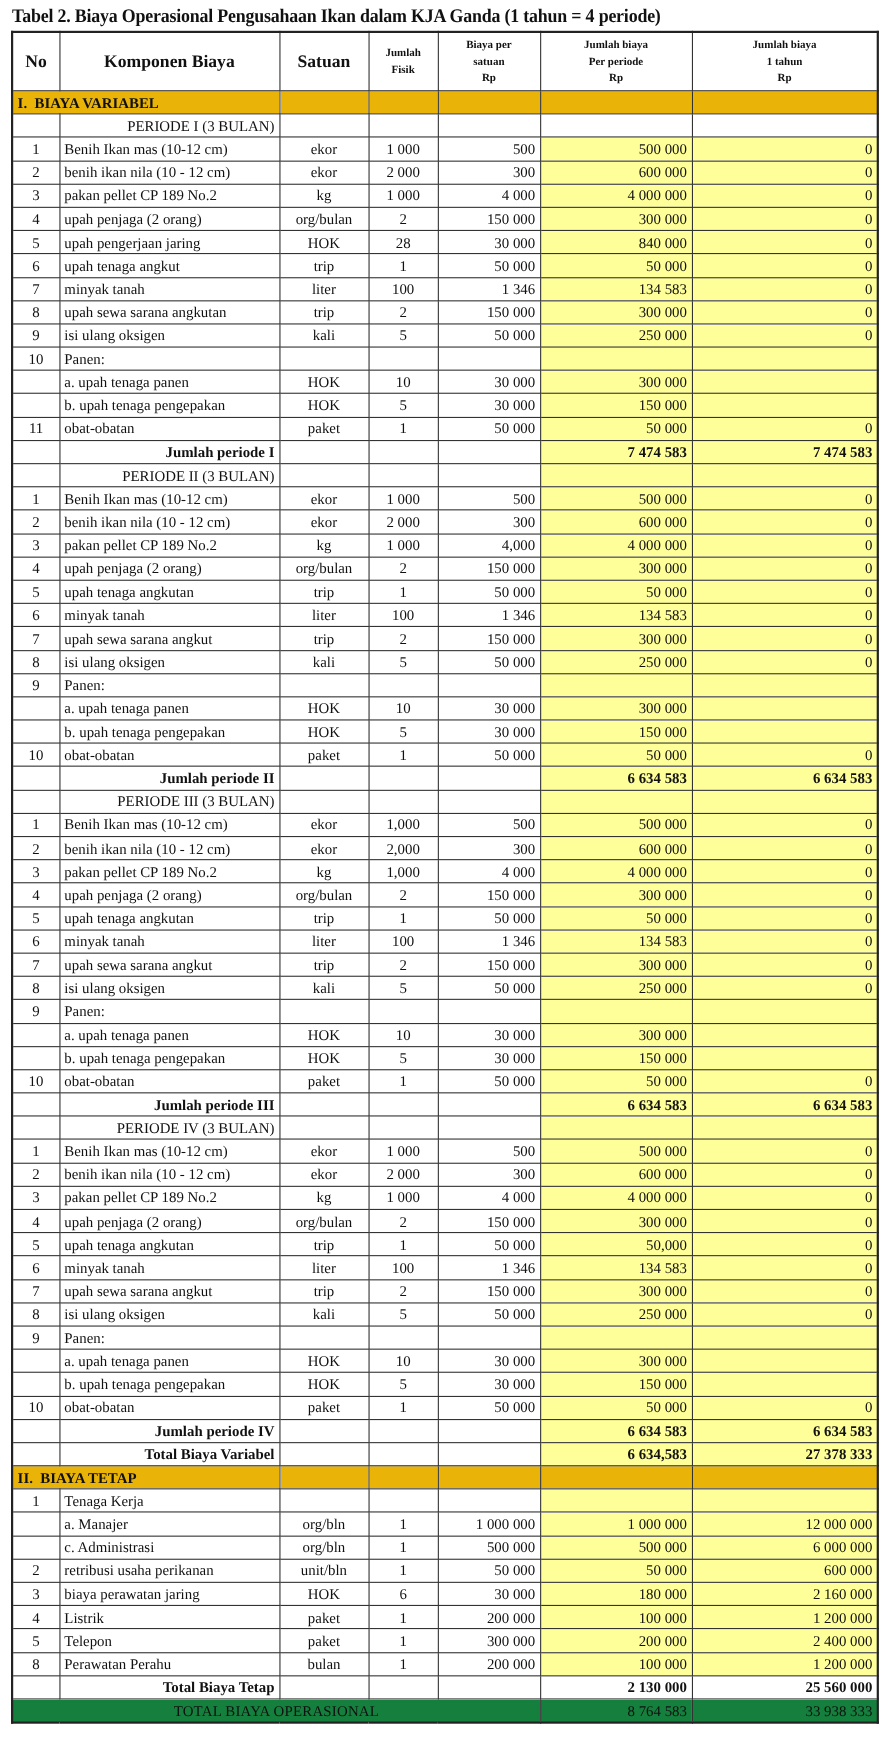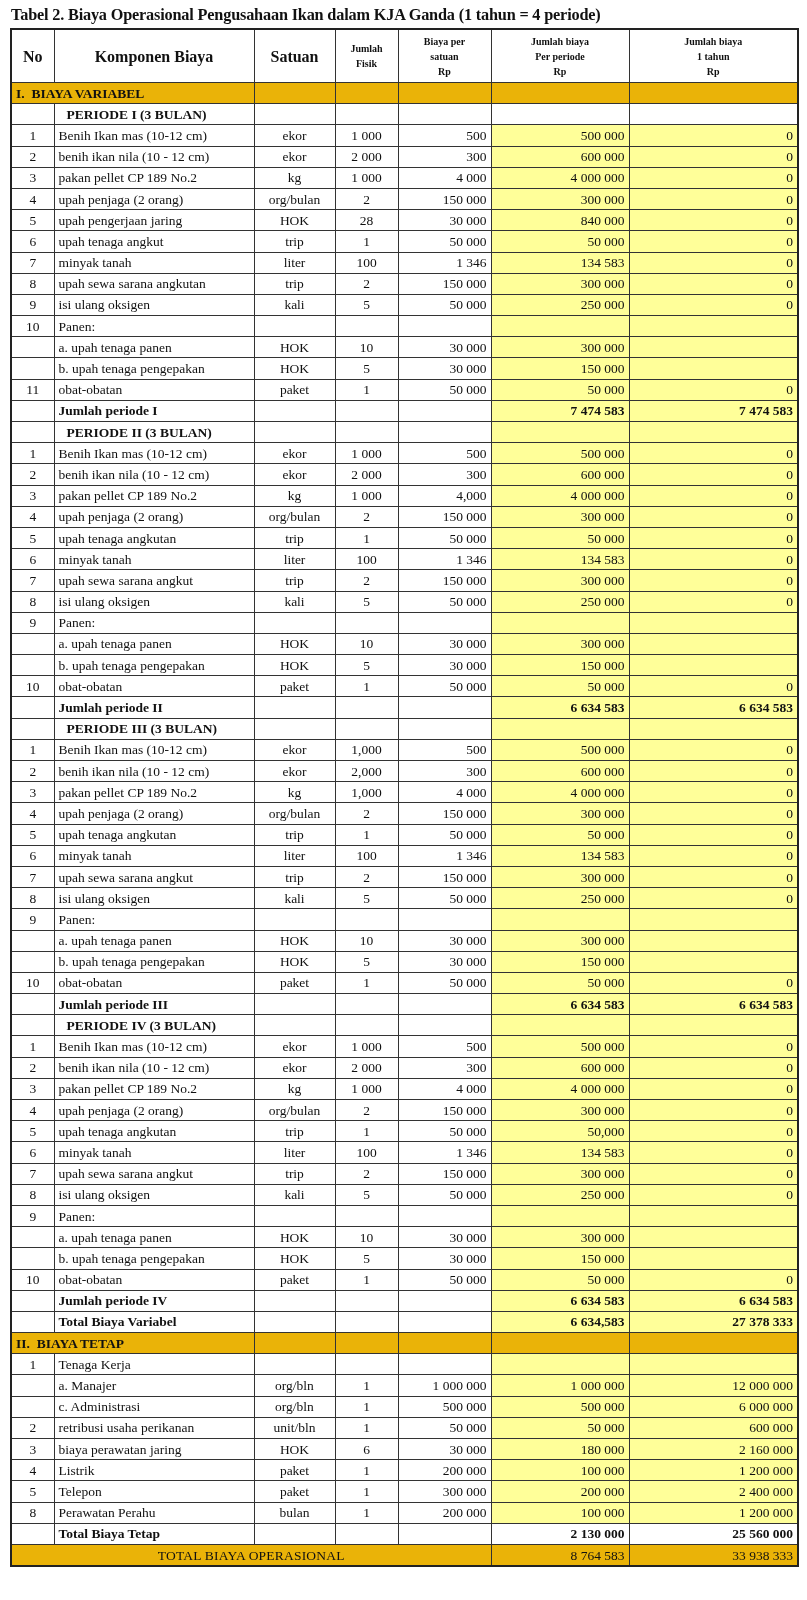--- a/index.html
+++ b/index.html
@@ -14,23 +14,23 @@
   td, th { border: 1.3px solid #333; padding: 0 4px; height: 20.2px; line-height: 19px;
            white-space: nowrap; overflow: hidden; }
   table { border: 2px solid #222; }
   thead th { height: 52px; line-height: 15px; font-weight: bold; font-size: 10px; text-align: center;
              vertical-align: middle; background: #fff; }
   thead th.big { font-size: 16px; }
   .c { text-align: center; } .r { text-align: right; } .l { text-align: left; }
   .y { background: #ffff99; }
   .g { background: #d9d9d9; }
   tr.section td { background: #eab308; font-weight: bold; }
-  tr.period td.lbl { font-weight: bold; padding-left: 12px; }
-  tr.sum td { font-weight: bold; }
-  tr.grand td { background: #eab308; font-weight: normal; }
+  tr.period td.lbl { font-weight: normal; padding-left: 12px; text-align: right; }
+  tr.sum td { font-weight: bold; text-align: right; }
+  tr.grand td { background: #15803d; font-weight: normal; }
   tr.grand td.lbl { text-align: center; letter-spacing: 0.2px; }
   tr.grand td.num { text-align: right; }
   td.sub { padding-left: 4px; }
 </style>
 </head>
 <body>
 
 <div class="title">Tabel 2. Biaya Operasional Pengusahaan Ikan dalam KJA Ganda (1 tahun = 4 periode)</div>
 
 <table>

